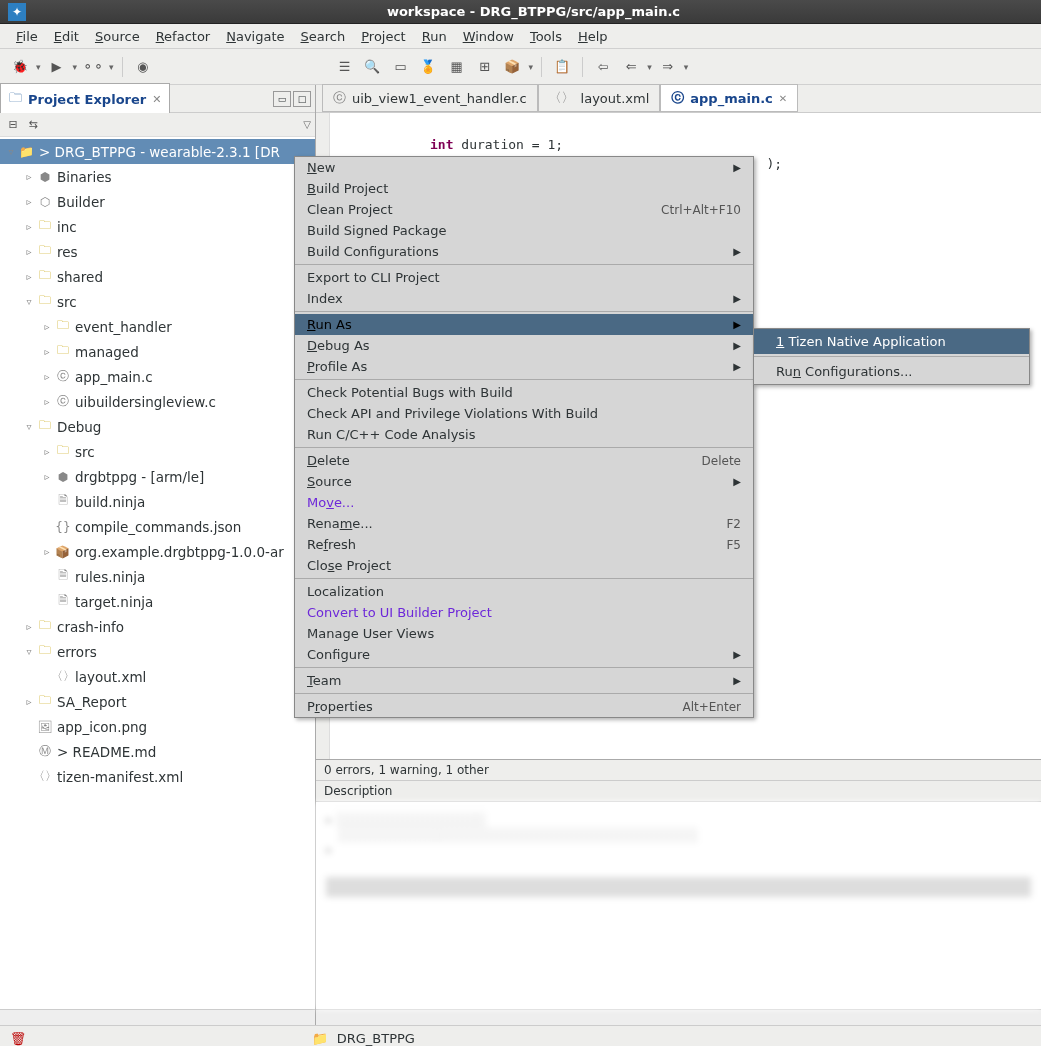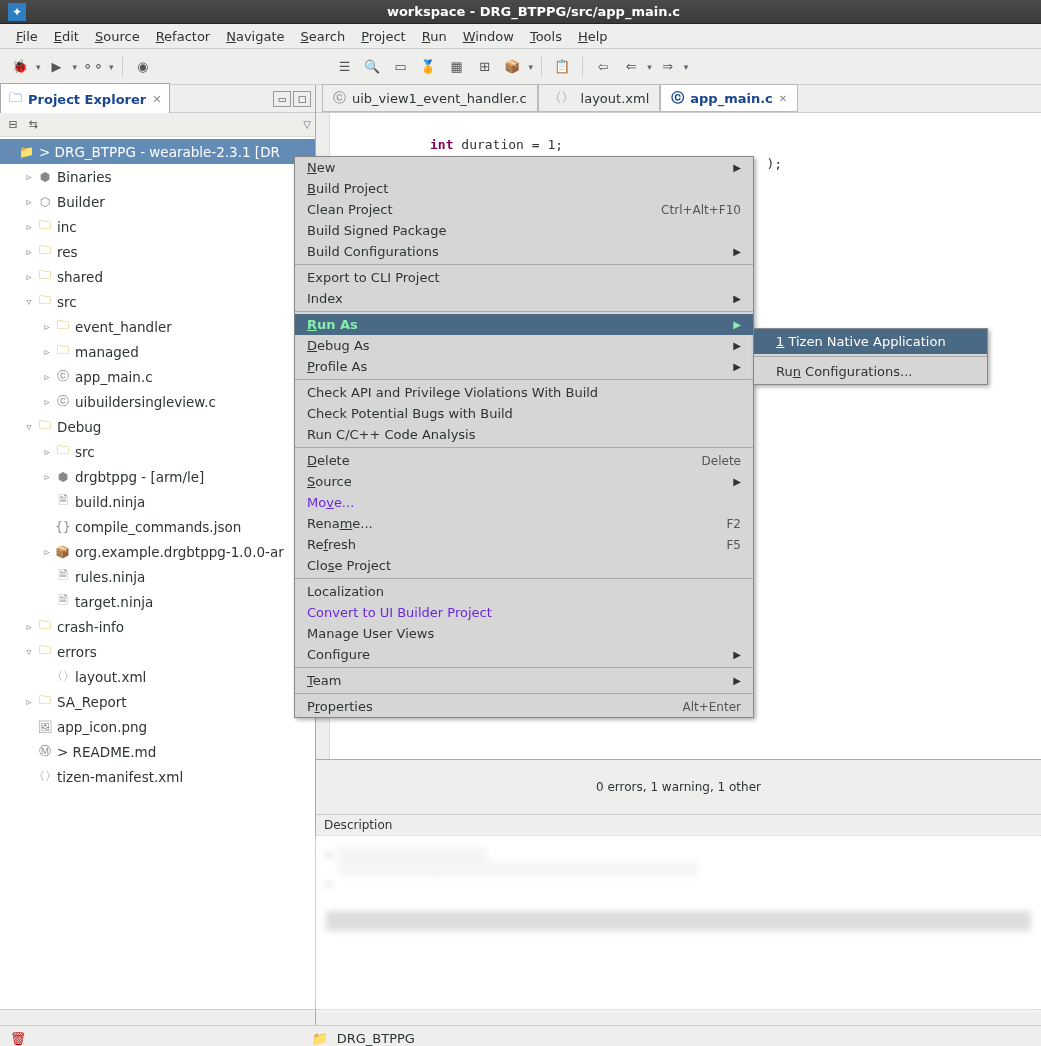--- a/index.html
+++ b/index.html
@@ -34,32 +34,32 @@
 .editor-tab { display: flex; align-items: center; padding: 4px 10px; border: 1px solid #bbb; background: #eeeeec; gap: 6px; font-size: 13px; }
 .editor-tab.active { background: #fff; font-weight: bold; color: #19468c; }
 .editor-body { flex: 1; display: flex; background: #fff; font-family: "DejaVu Sans Mono", monospace; font-size: 13px; line-height: 1.5; position: relative; }
 .gutter { width: 14px; background: #eeeeec; border-right: 1px solid #ddd; }
 .code { padding: 2px 10px 2px 100px; white-space: pre; overflow: hidden; }
 .kw { color: #7f0055; font-weight: bold; }
 .cm { color: #3f7f5f; }
 .str { color: #2a00ff; }
 .fn { font-style: italic; }
 .problems-area { height: 250px; background: #fff; border-top: 1px solid #aaa; display: flex; flex-direction: column; }
-.prob-header { background: #eeeeec; padding: 20px 8px; font-size: 12px; border-bottom: 1px solid #ccc; text-align: center; }
+.prob-header { background: #eeeeec; padding: 3px 8px; font-size: 12px; border-bottom: 1px solid #ccc; }
 .prob-cols { background: #eeeeec; padding: 3px 8px; font-size: 12px; border-bottom: 1px solid #ccc; }
 .status-bar { height: 26px; background: #eeeeec; display: flex; align-items: center; padding: 0 10px; border-top: 1px solid #ccc; gap: 8px; }
 .context-menu { position: absolute; top: 156px; left: 294px; width: 460px; background: #d6d6d6; border: 1px solid #888; box-shadow: 2px 2px 4px rgba(0,0,0,0.3); z-index: 100; }
 .ctx-item { display: flex; align-items: center; height: 21px; padding: 0 12px; font-size: 13px; }
-.ctx-item.highlighted { background: #4a6984; color: #86efac; font-weight: bold; }
+.ctx-item.highlighted { background: #4a6984; color: #000000; }
 .ctx-item.disabled { color: #6d28d9; }
 .ctx-item-label { flex: 1; }
 .ctx-item-shortcut { color: #555; font-size: 12px; }
 .ctx-arrow { font-size: 10px; }
 .ctx-sep { height: 1px; background: #aaa; margin: 2px 0; }
-.submenu { position: absolute; top: 328px; left: 753px; width: 235px; background: #d6d6d6; border: 1px solid #888; box-shadow: 2px 2px 4px rgba(0,0,0,0.3); z-index: 101; }
+.submenu { position: absolute; top: 328px; left: 753px; width: 277px; background: #d6d6d6; border: 1px solid #888; box-shadow: 2px 2px 4px rgba(0,0,0,0.3); z-index: 101; }
 .sub-item { display: flex; align-items: center; height: 25px; padding: 0 12px; font-size: 13px; }
 .sub-item.highlighted { background: #4a6984; color: #fff; }
 .scrollbar-h { height: 16px; background: #eee; border-top: 1px solid #ccc; }
 .folder-icon { color: #c4a000; }
 .file-icon { color: #888; }
 </style>
 </head>
 <body>
 
 <div class="title-bar">
@@ -364,24 +364,24 @@
     <div class="ctx-item">
       <span class="ctx-item-label"><span class="underline">D</span>ebug As</span>
       <span class="ctx-arrow">▶</span>
     </div>
     <div class="ctx-item">
       <span class="ctx-item-label"><span class="underline">P</span>rofile As</span>
       <span class="ctx-arrow">▶</span>
     </div>
     <div class="ctx-sep"></div>
     <div class="ctx-item">
+      <span class="ctx-item-label">Check Potential Bugs with Build</span>
+    </div>
+    <div class="ctx-item">
       <span class="ctx-item-label">Check API and Privilege Violations With Build</span>
-    </div>
-    <div class="ctx-item">
-      <span class="ctx-item-label">Check Potential Bugs with Build</span>
     </div>
     <div class="ctx-item">
       <span class="ctx-item-label">Run C/C++ Code Analysis</span>
     </div>
     <div class="ctx-sep"></div>
     <div class="ctx-item">
       <span class="ctx-item-label"><span class="underline">D</span>elete</span>
       <span class="ctx-item-shortcut">Delete</span>
     </div>
     <div class="ctx-item">

